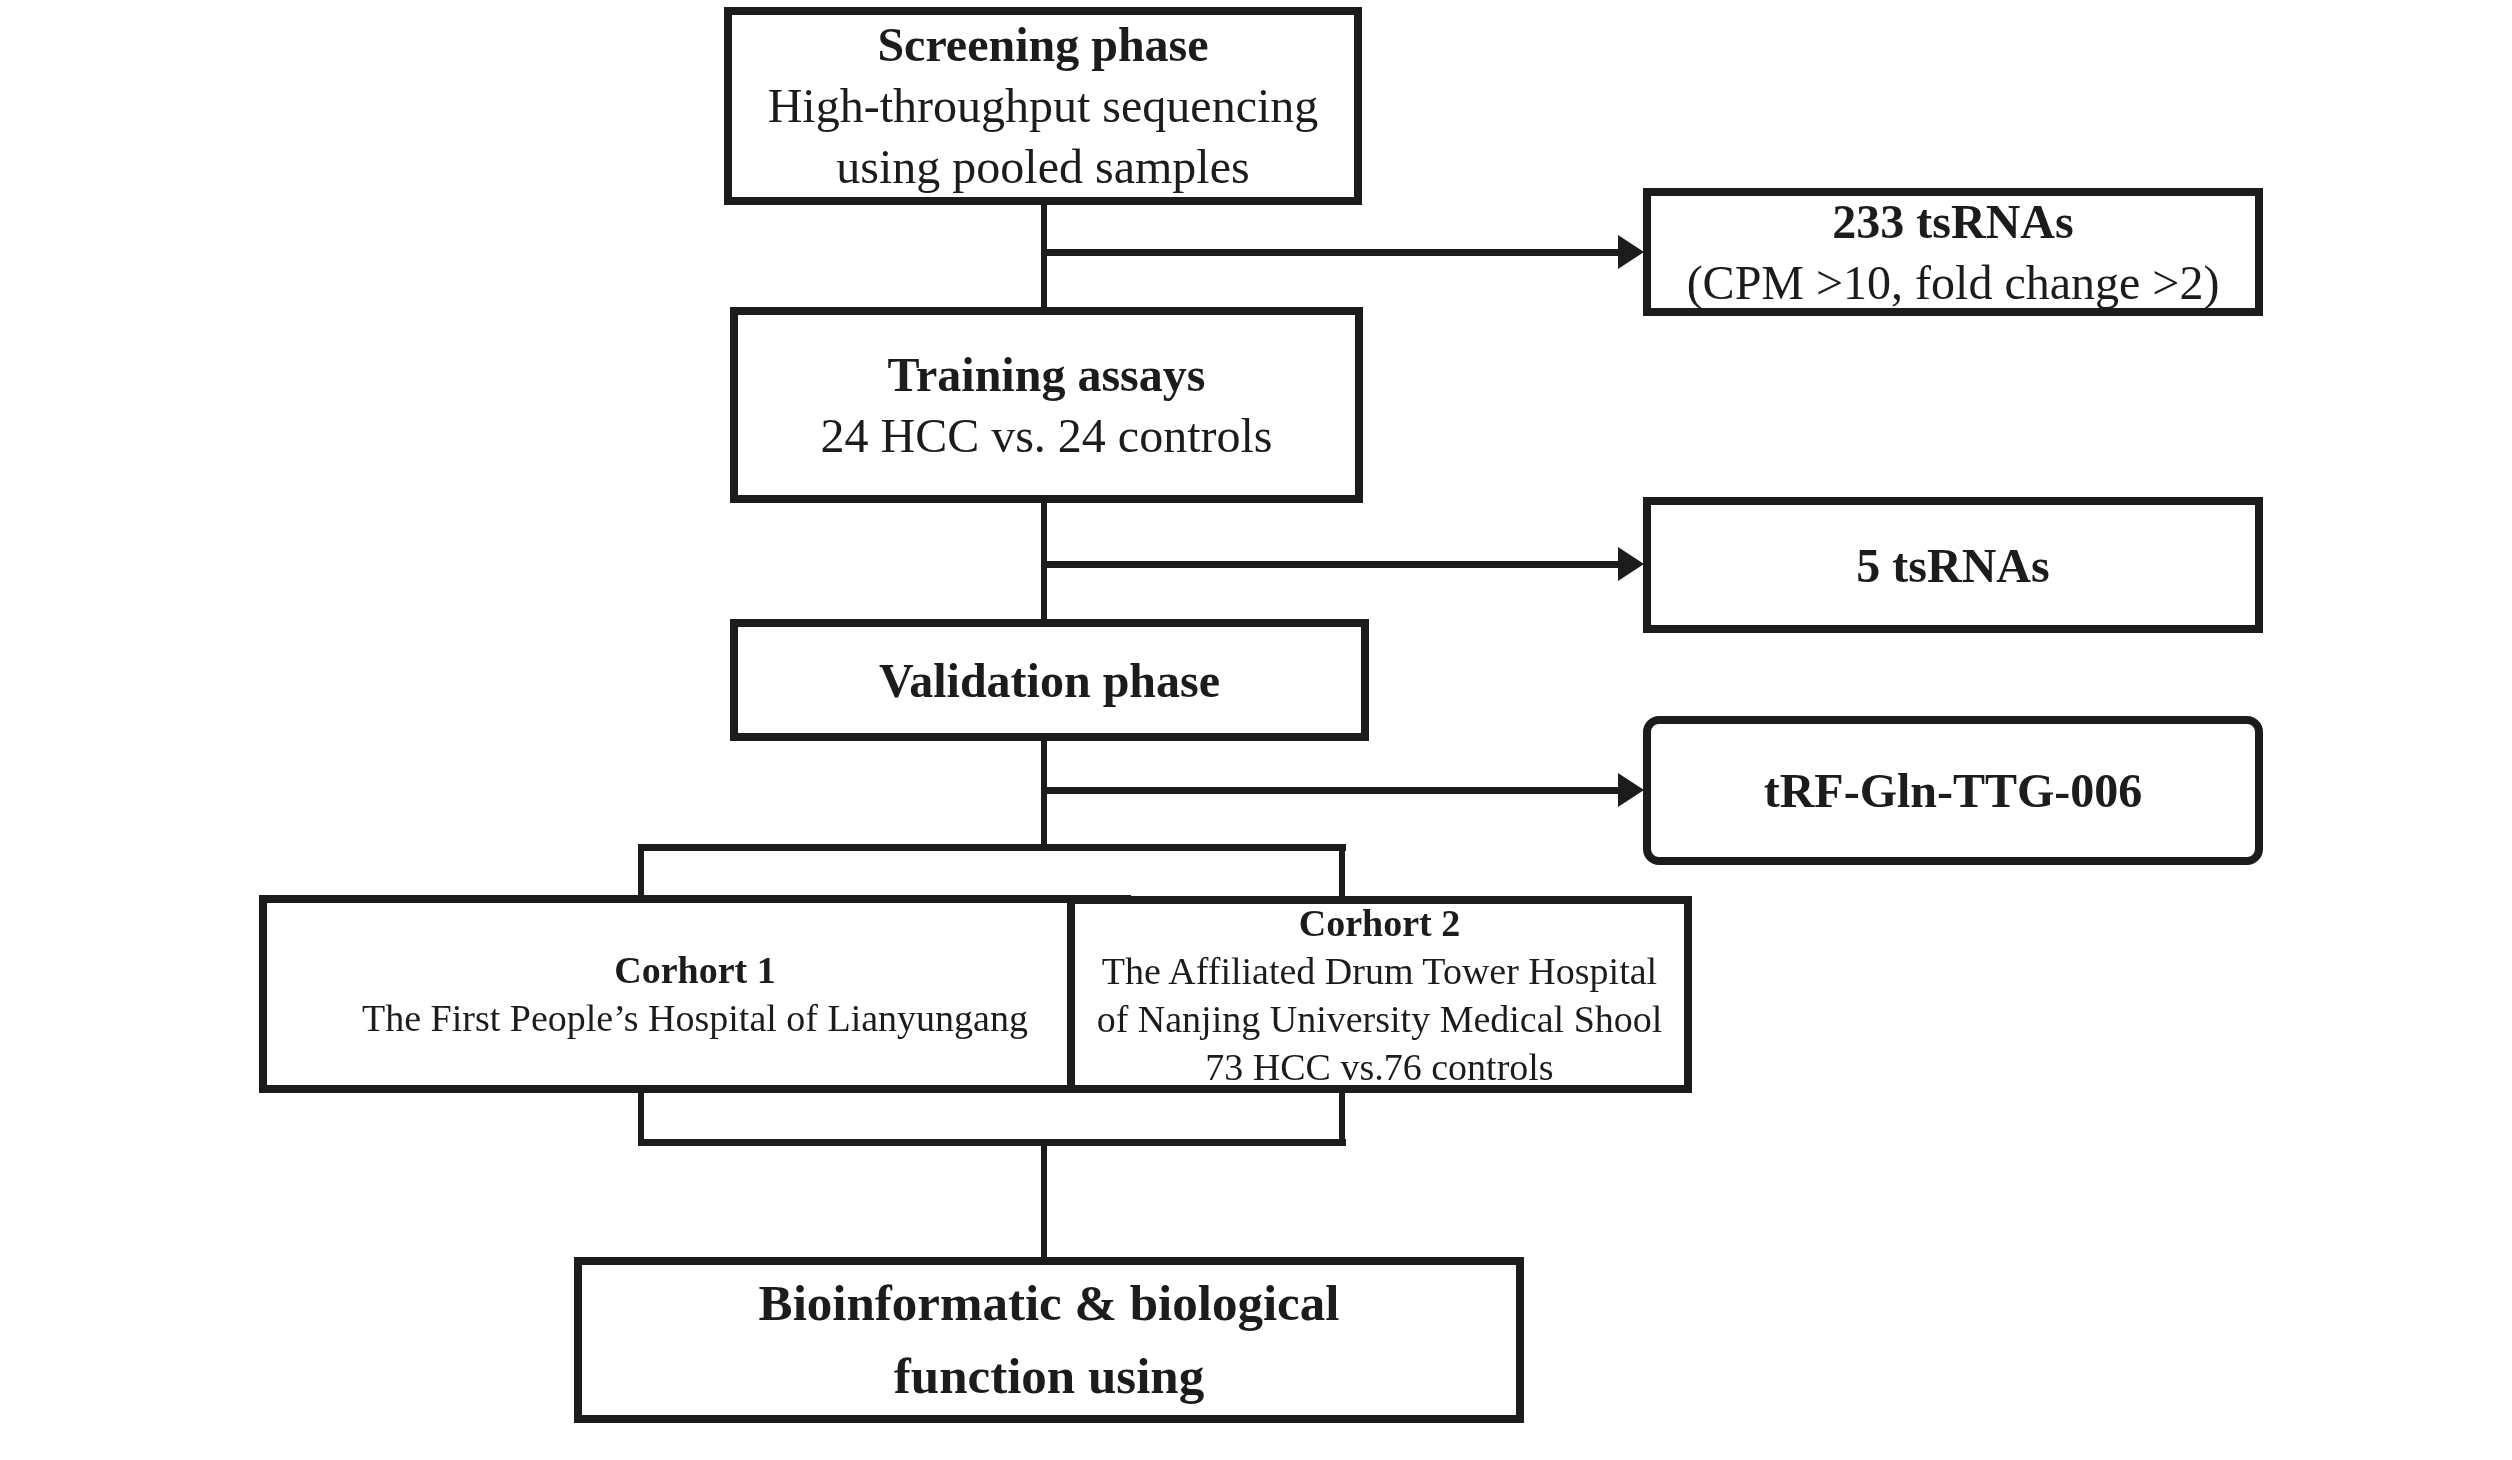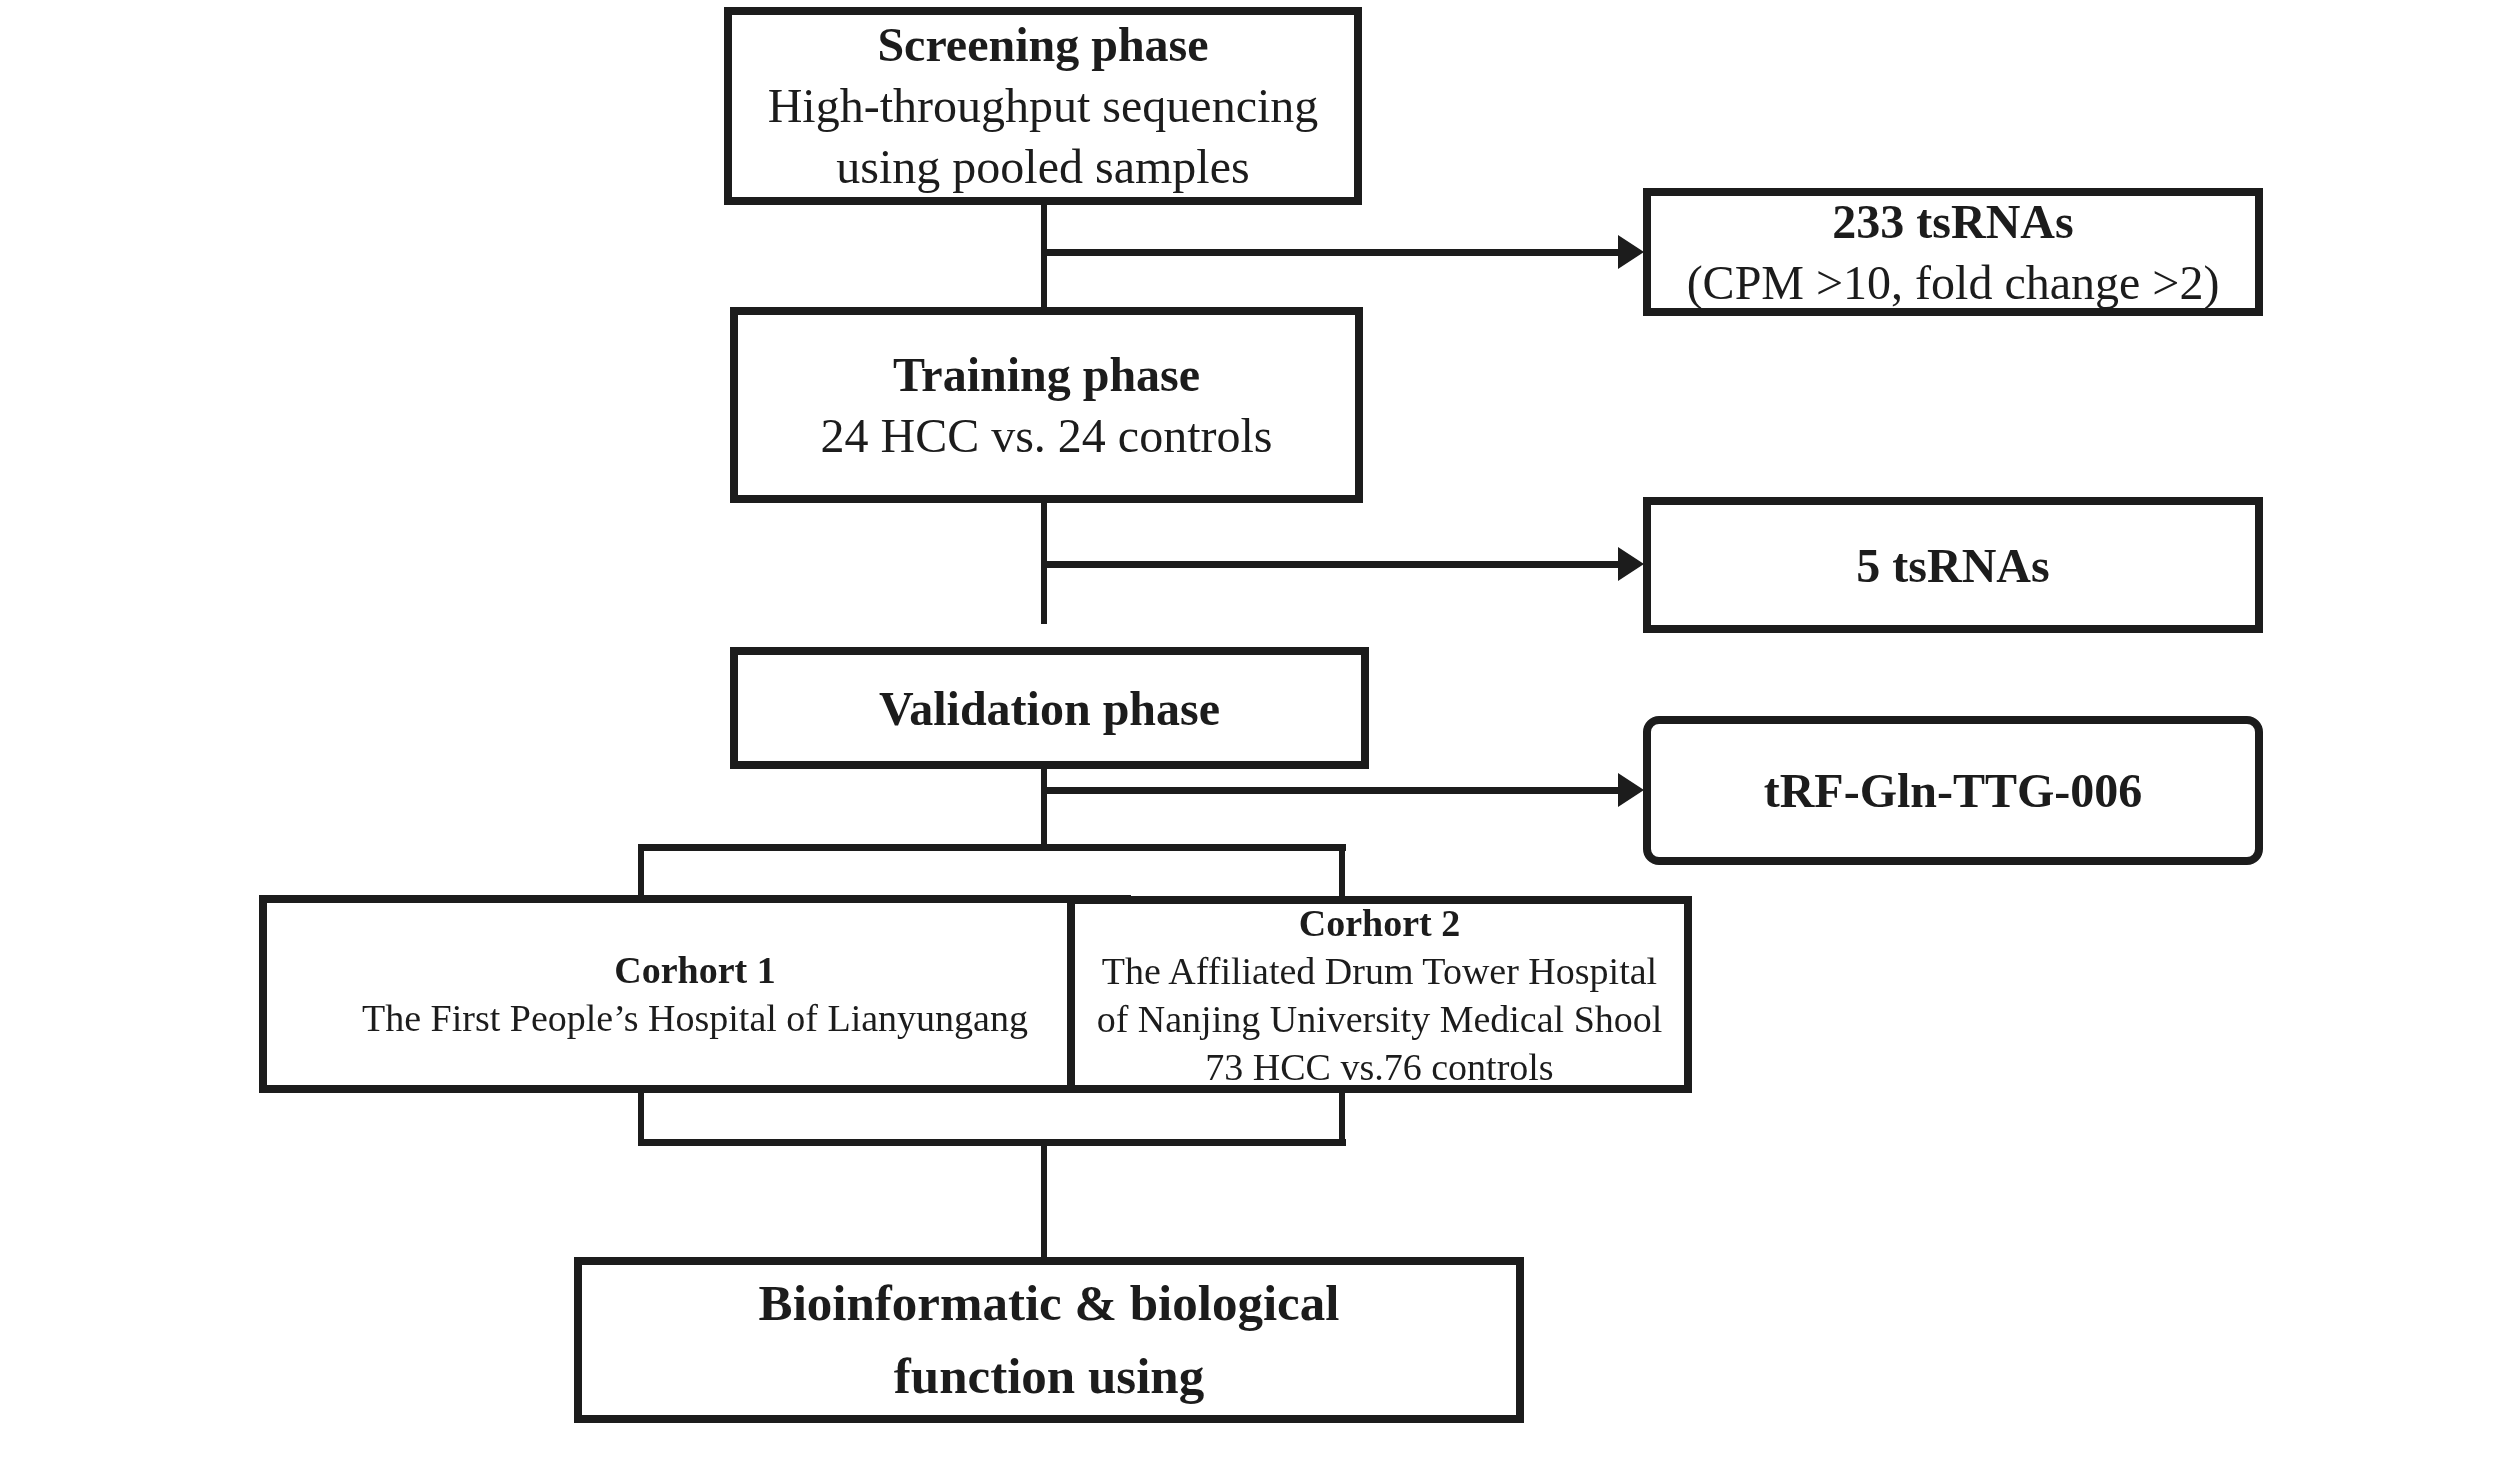--- a/index.html
+++ b/index.html
@@ -73,29 +73,29 @@
     <div class="t">High-throughput sequencing</div>
     <div class="t">using pooled samples</div>
   </div>
 
   <div class="box" style="left:1643px; top:188px; width:620px; height:128px;">
     <div class="t b">233 tsRNAs</div>
     <div class="t">(CPM &gt;10, fold change &gt;2)</div>
   </div>
 
   <div class="box" style="left:730px; top:307px; width:633px; height:196px;">
-    <div class="t b">Training phase</div>
+    <div class="t b">Training assays</div>
     <div class="t">24 HCC vs. 24 controls</div>
   </div>
 
   <div class="box" style="left:1643px; top:497px; width:620px; height:136px;">
     <div class="t b">5 tsRNAs</div>
   </div>
 
-  <div class="box" style="left:730px; top:619px; width:639px; height:122px;margin-top:28px;">
+  <div class="box" style="left:730px; top:619px; width:639px; height:122px;">
     <div class="t b">Validation phase</div>
   </div>
 
   <div class="box" style="left:1643px; top:716px; width:620px; height:149px;border-radius:16px;">
     <div class="t b">tRF-Gln-TTG-006</div>
   </div>
 
   <div class="box small" style="left:259px; top:895px; width:872px; height:198px;">
     <div class="t b">Corhort 1</div>
     <div class="t">The First People’s Hospital of Lianyungang</div>

